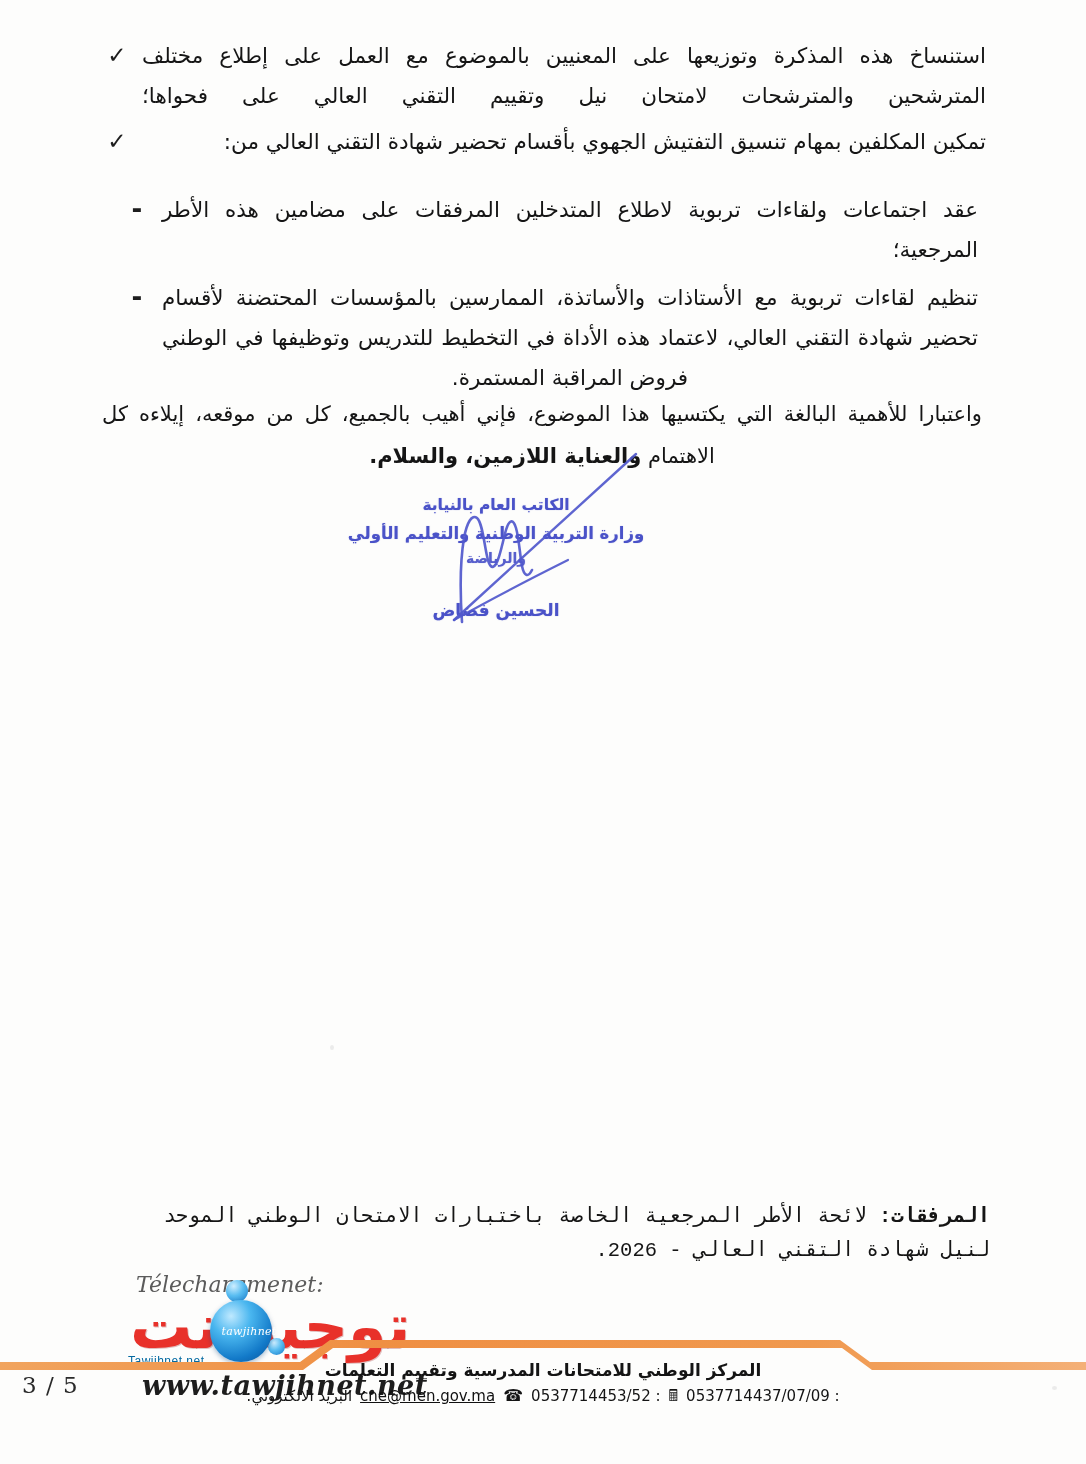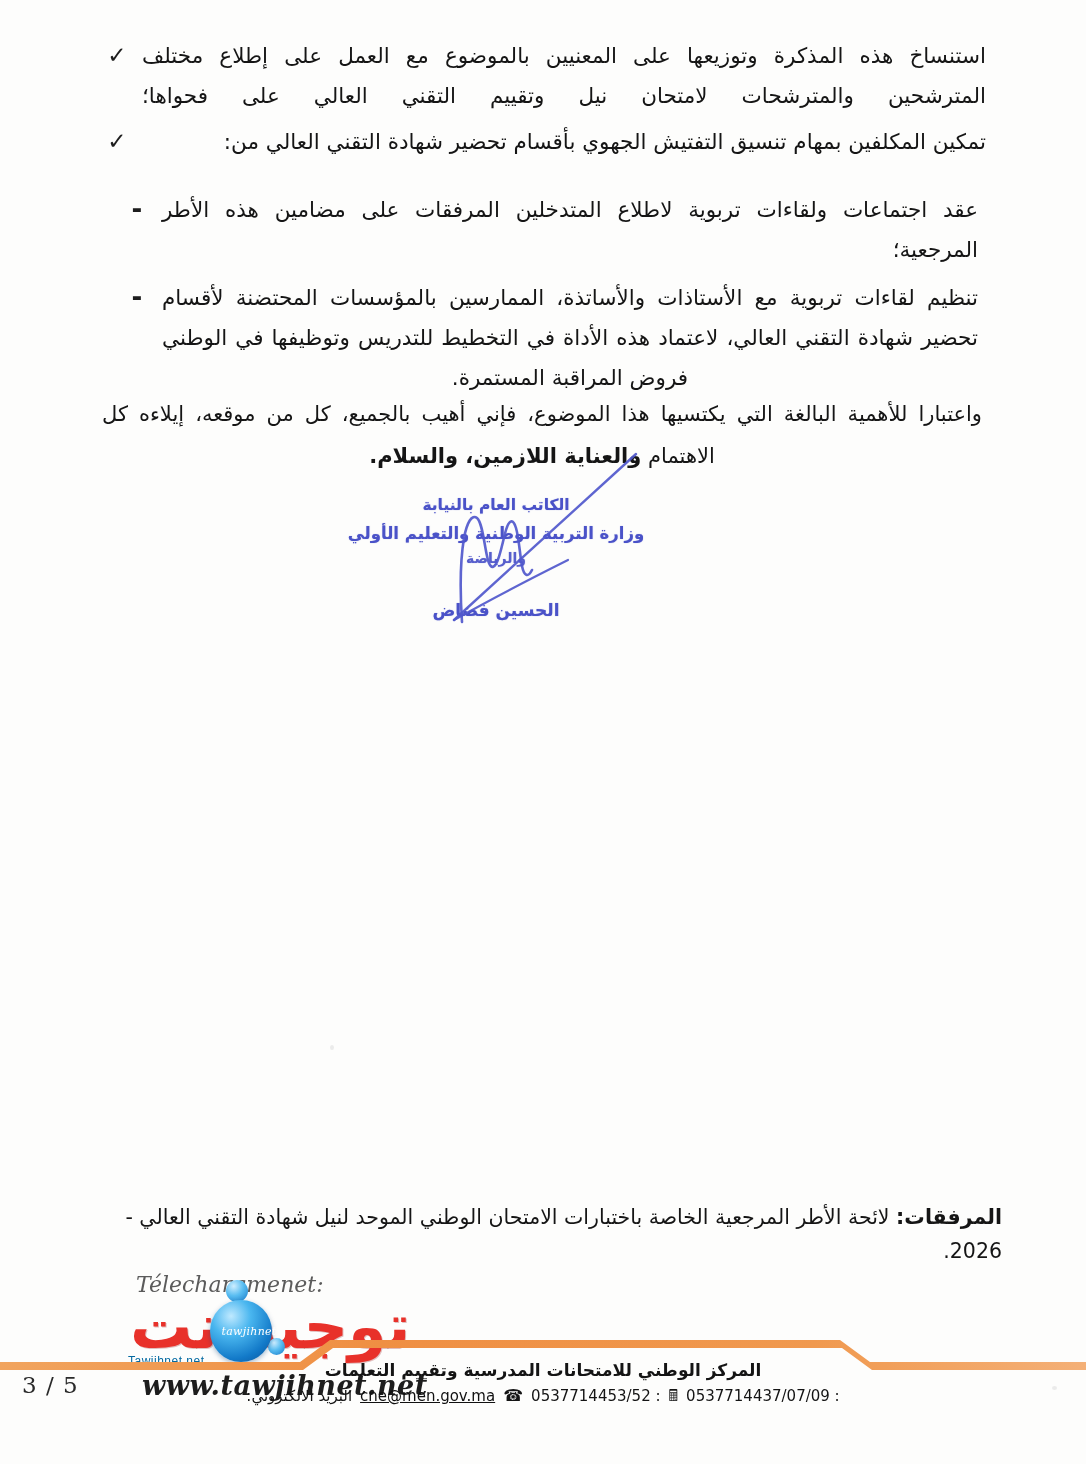--- a/index.html
+++ b/index.html
@@ -132,27 +132,28 @@
     top: 0;
     width: 320px;
     height: 195px;
     pointer-events: none;
   }
 
   
   #attachments-line {
     position: absolute;
     top: 1200px;
-    right: 84px;
+    right: 96px;
     width: 888px;
     direction: rtl;
     text-align: right;
     font-size: 20.5px;
     line-height: 34px;
     color: #151515;
+    font-family: Liberation Mono, monospace;
   }
   #attachments-label { font-weight: 700; }
 
   
   #watermark {
     position: absolute;
     left: 122px;
     top: 1272px;
     width: 430px;
     height: 130px;

